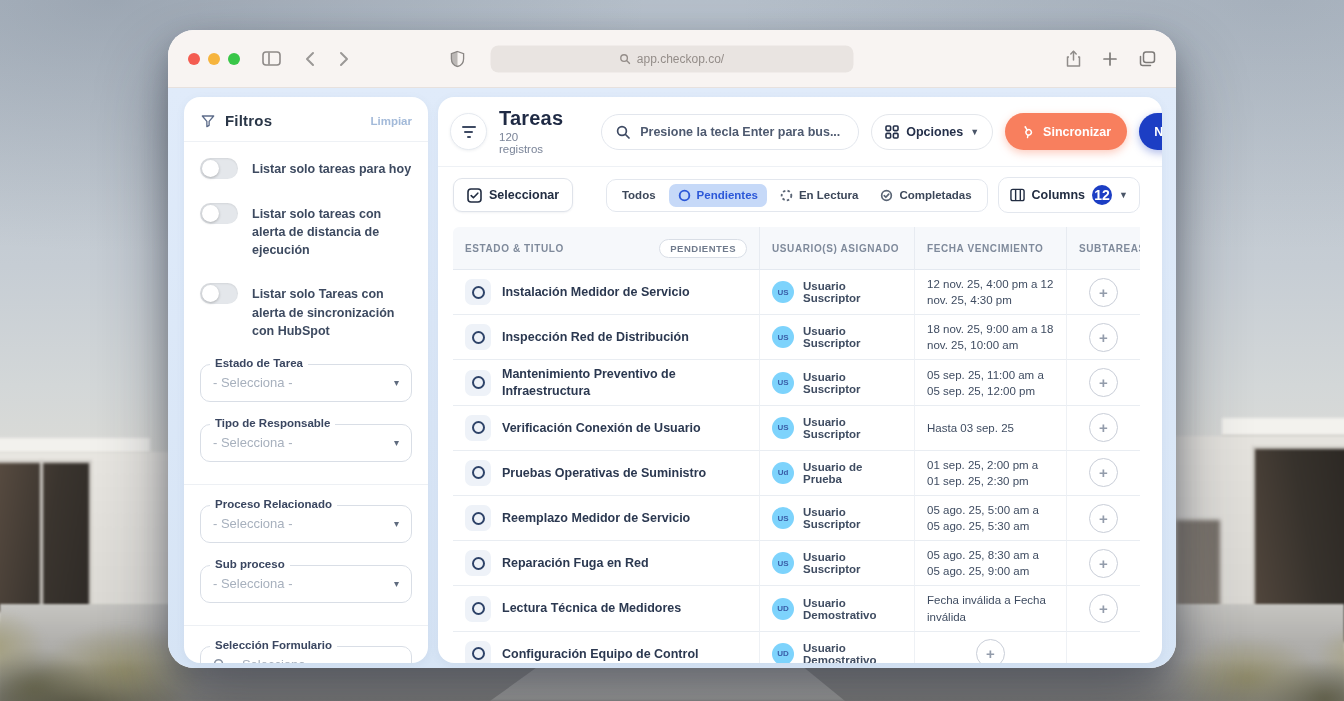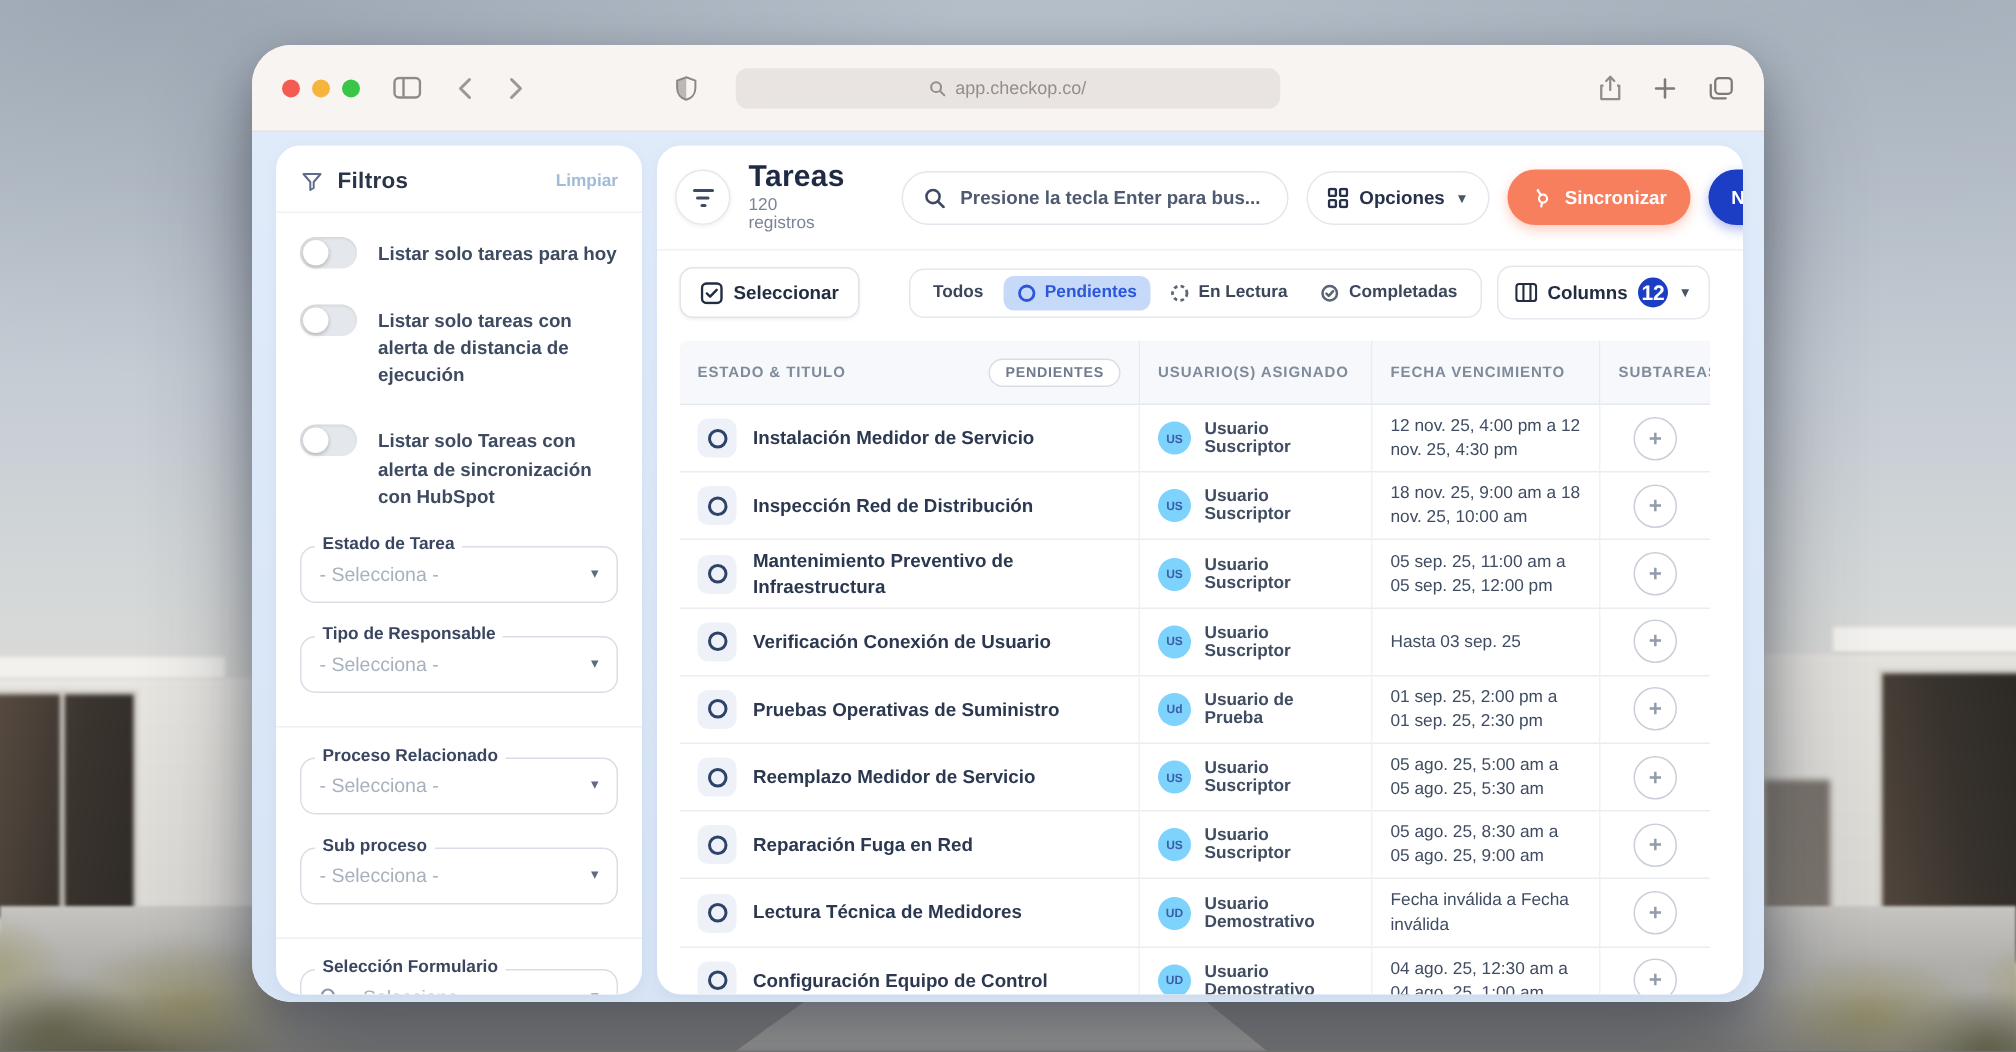--- a/index.html
+++ b/index.html
@@ -511,23 +511,20 @@
                 <div class="td cell-title">
                   <span class="statusbox">
                     <span class="statusring"></span>
                   </span>
                   <span class="ttext">Configuración Equipo de Control</span>
                 </div>
                 <div class="td">
                   <span class="avatar">UD</span>
                   <span class="uname">Usuario Demostrativo</span>
                 </div>
-                <div class="td">
-                  <span class="dtext">04 ago. 25, 12:30 am a 04 ago. 25, 1:00 am</span>
-                </div>
                 <div class="td cell-plus">
                   <span class="plusbtn">+</span>
                 </div>
               </div>
             </div>
         </div>
 
       </div>
     </div>
   </div>

